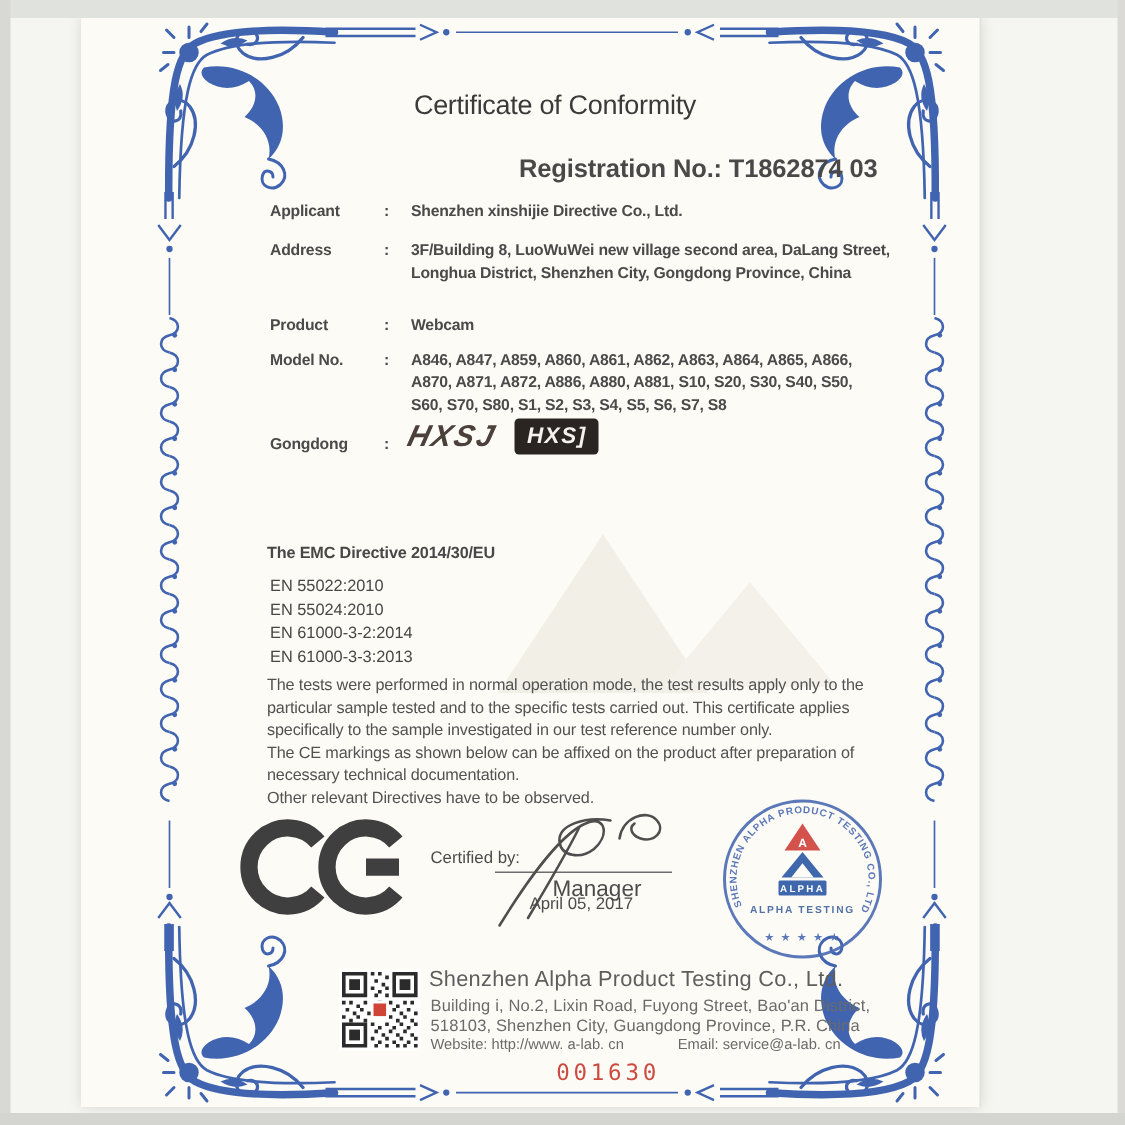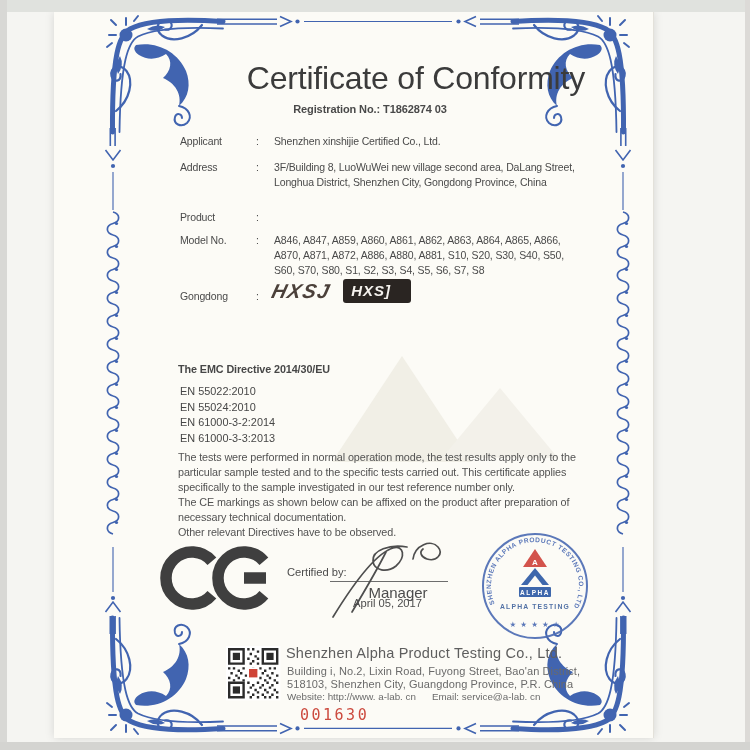--- a/index.html
+++ b/index.html
@@ -7,38 +7,38 @@
   body{font-family:"Liberation Sans",sans-serif;background:#eceae7;overflow:hidden}
   .photo{position:relative;width:750px;height:750px;background:#f5f5f2;overflow:hidden}
   .sheet{position:absolute;left:54px;top:12px;width:600px;height:726px;background:#fcfbf6;box-shadow:0 0 9px rgba(0,0,0,.13)}
   .sheet-edge{position:absolute;left:653px;top:12px;width:1px;height:726px;background:#e3e1da}
   .edge-top{position:absolute;left:0;top:0;width:750px;height:12px;background:#e0e2de}
   .edge-left{position:absolute;left:0;top:0;width:7px;height:750px;background:#d8d8d5}
   .edge-right{position:absolute;right:0;top:0;width:5px;height:750px;background:#dcdad7}
   .edge-bottom{position:absolute;left:0;bottom:0;width:750px;height:8px;background:#d4d4d1}
   svg.layer{position:absolute;left:0;top:0;width:750px;height:750px}
   .abs{position:absolute}
-  .title{left:155px;top:60px;width:430px;text-align:right;font-size:32px;letter-spacing:-.2px;color:#3b3b3b}
-  .reg{left:155px;top:103px;width:430px;text-align:center;font-size:11px;font-weight:bold;color:#494949;letter-spacing:-.1px}
-  .field{left:180px;display:grid;grid-template-columns:76px 18px 1fr;width:452px;font-size:10.5px;font-weight:normal;color:#4a4a4a;line-height:15px;letter-spacing:-.15px}
+  .title{left:155px;top:60px;width:430px;text-align:center;font-size:18px;letter-spacing:-.2px;color:#3b3b3b}
+  .reg{left:155px;top:103px;width:430px;text-align:right;font-size:17px;font-weight:bold;color:#494949;letter-spacing:-.1px}
+  .field{left:180px;display:grid;grid-template-columns:76px 18px 1fr;width:452px;font-size:10.5px;font-weight:bold;color:#4a4a4a;line-height:15px;letter-spacing:-.15px}
   .field .v{white-space:pre}
   .tm-row{left:272px;top:279px;display:flex;align-items:center;gap:13px}
   .tm1{font-style:italic;font-weight:800;font-size:20px;letter-spacing:1.5px;color:#4b403a;transform:skewX(-14deg)}
-  .tm2{background:#2a2522;color:#f5f2ee;font-style:italic;font-weight:800;font-size:15px;letter-spacing:1px;padding:3px 20px 4px 8px;border-radius:3px}
+  .tm2{background:#2a2522;color:#f5f2ee;font-style:italic;font-weight:800;font-size:15px;letter-spacing:1px;padding:3px 8px 4px 8px;border-radius:3px}
   .para{left:178px;width:452px;font-size:10.8px;color:#525252;line-height:15.2px;letter-spacing:-.1px;white-space:pre}
   .bold{font-weight:bold;color:#474747}
   .stds{left:180px;top:384px;font-size:10.9px;font-weight:normal;color:#474747;line-height:15.6px}
   .certby{left:287px;top:566px;font-size:11.2px;color:#4c4c4c}
   .sigline{left:330px;top:581px;width:118px;border-top:1px solid #6d6d6d;height:0}
   .manager{left:352px;top:584px;width:92px;text-align:center;font-size:15px;color:#4c4c4c}
   .dateline{left:353px;top:597px;font-size:11.2px;color:#4c4c4c}
   .fcompany{left:286px;top:645px;font-size:14.5px;letter-spacing:.2px;color:#5e5e5e}
   .faddr{left:287px;font-size:11px;color:#6a6a6a;letter-spacing:.1px}
-  .fweb{left:287px;top:691px;font-size:9.8px;color:#6a6a6a;display:flex;gap:16px}
-  .serial{left:300px;top:706px;width:140px;text-align:left;font-family:"DejaVu Sans Mono",monospace;font-size:15px;color:#cc4a3e;letter-spacing:2.5px}
+  .fweb{left:287px;top:691px;font-size:9.8px;color:#6a6a6a;display:flex;gap:36px}
+  .serial{left:300px;top:706px;width:140px;text-align:right;font-family:"DejaVu Sans Mono",monospace;font-size:15px;color:#cc4a3e;letter-spacing:2.5px}
 </style>
 </head>
 <body>
 
 <div class="photo">
 
   <div class="sheet"></div>
   <div class="sheet-edge"></div>
   <div class="edge-top"></div>
   <div class="edge-left"></div>
@@ -122,31 +122,32 @@
         <use href="#curl" x="623" y="511"></use>
     </g>
   </svg>
 
   <div class="abs title">Certificate of Conformity</div>
   <div class="abs reg">Registration No.: T1862874 03</div>
 
   <div class="abs field" style="top:134px">
     <span>Applicant</span>
     <span>:</span>
-    <span class="v">Shenzhen xinshijie Certified Co., Ltd.</span>
+    <span class="v">Shenzhen xinshijie Directive Co., Ltd.</span>
   </div>
   <div class="abs field" style="top:160px">
     <span>Address</span>
     <span>:</span>
     <span class="v">3F/Building 8, LuoWuWei new village second area, DaLang Street,
 Longhua District, Shenzhen City, Gongdong Province, China</span>
   </div>
   <div class="abs field" style="top:210px">
     <span>Product</span>
     <span>:</span>
+    <span class="v">Webcam</span>
   </div>
   <div class="abs field" style="top:233px">
     <span>Model No.</span>
     <span>:</span>
     <span class="v">A846, A847, A859, A860, A861, A862, A863, A864, A865, A866,
 A870, A871, A872, A886, A880, A881, S10, S20, S30, S40, S50,
 S60, S70, S80, S1, S2, S3, S4, S5, S6, S7, S8</span>
   </div>
   <div class="abs field" style="top:289px">
     <span>Gongdong</span>

